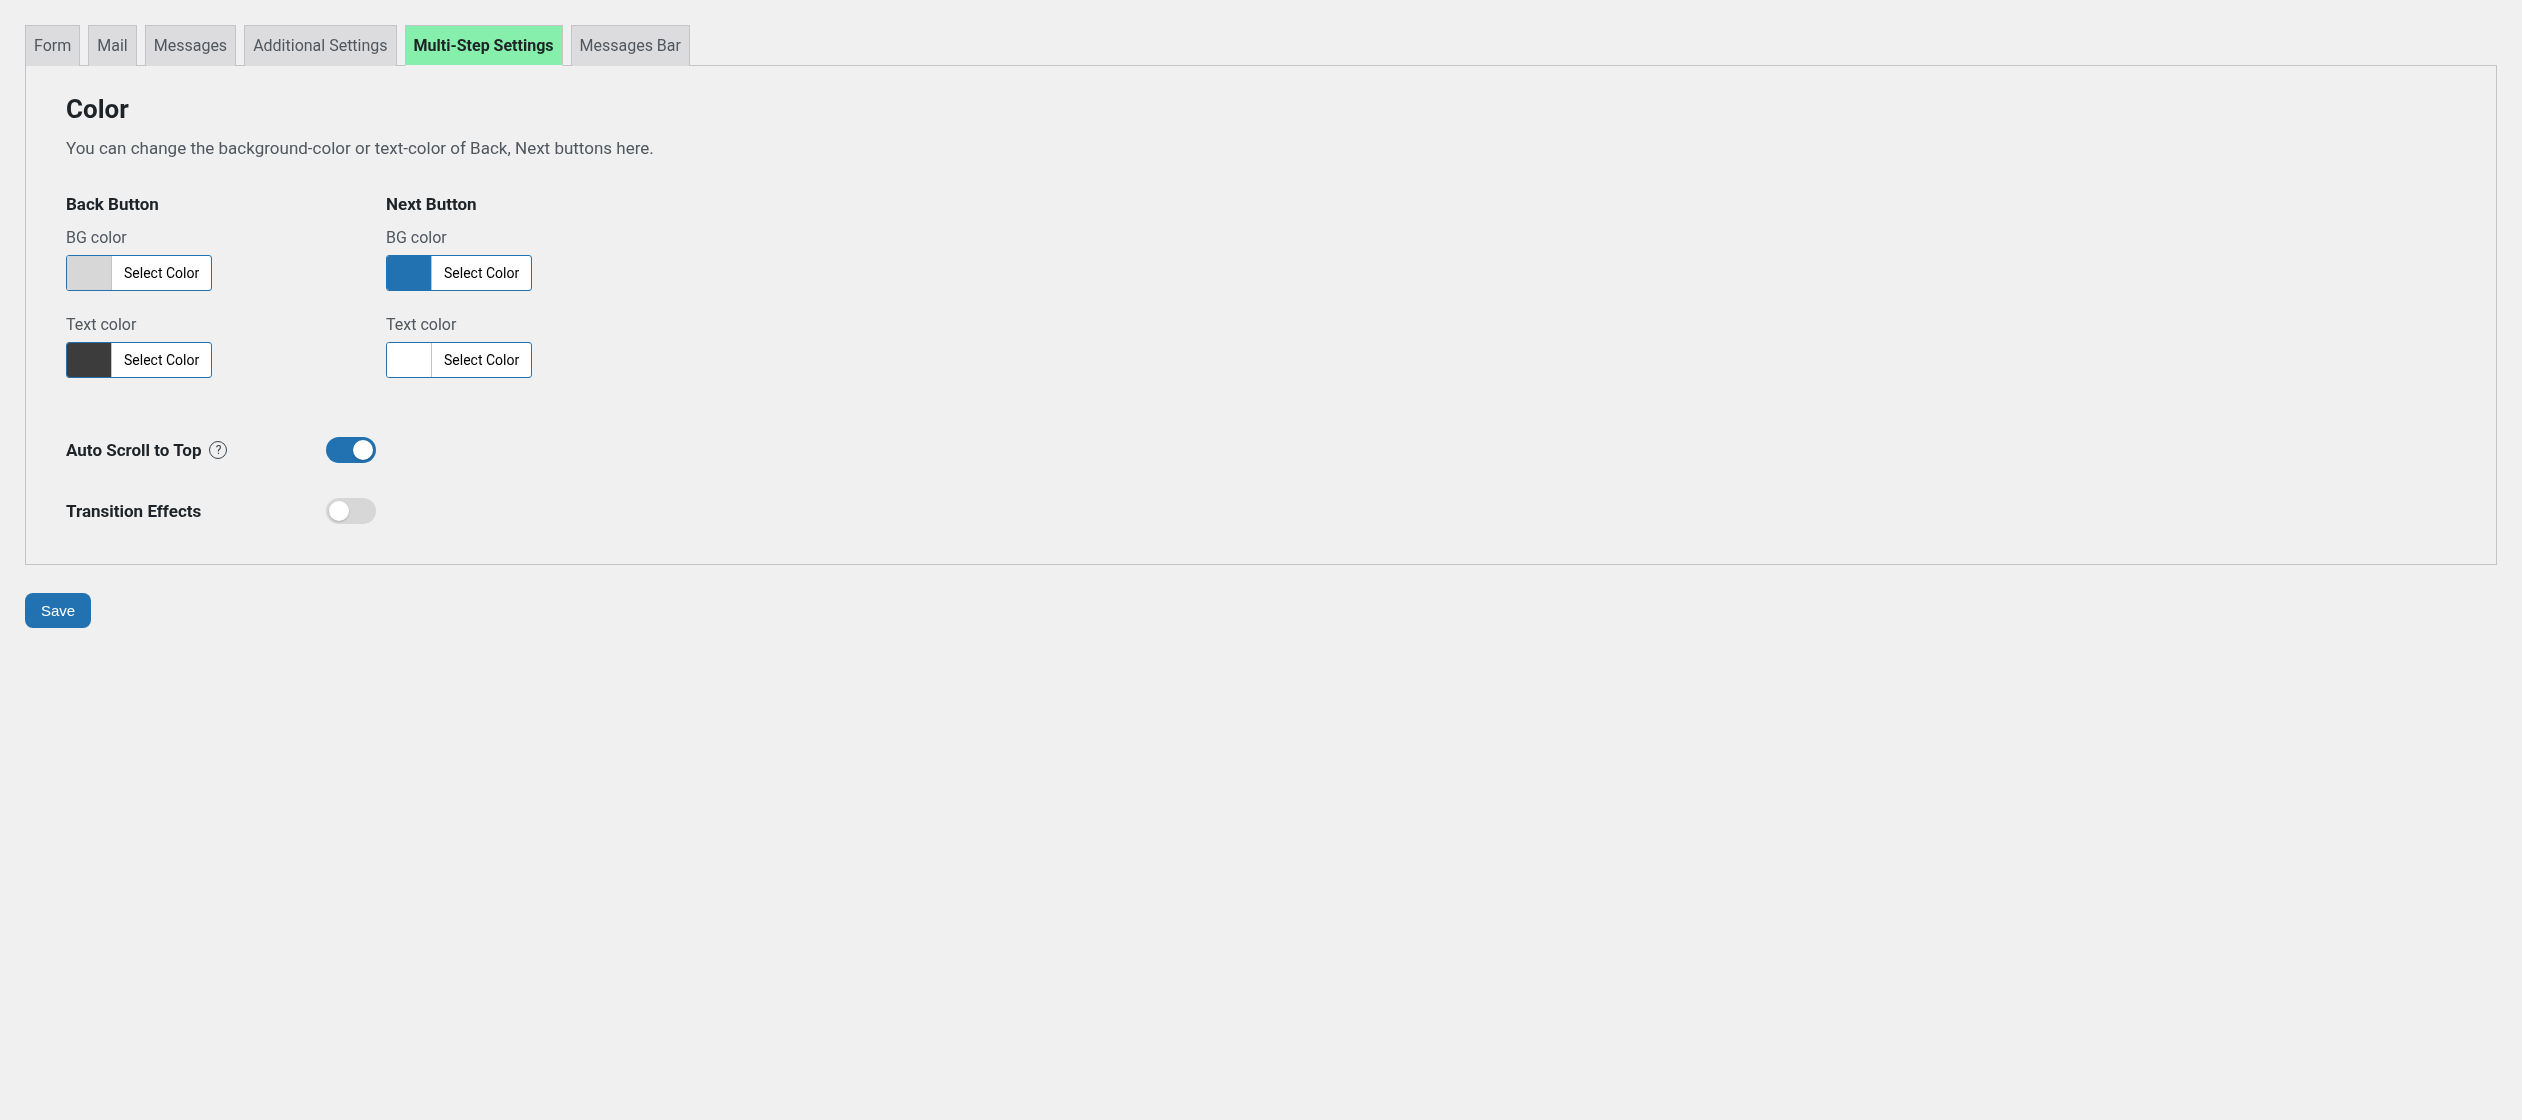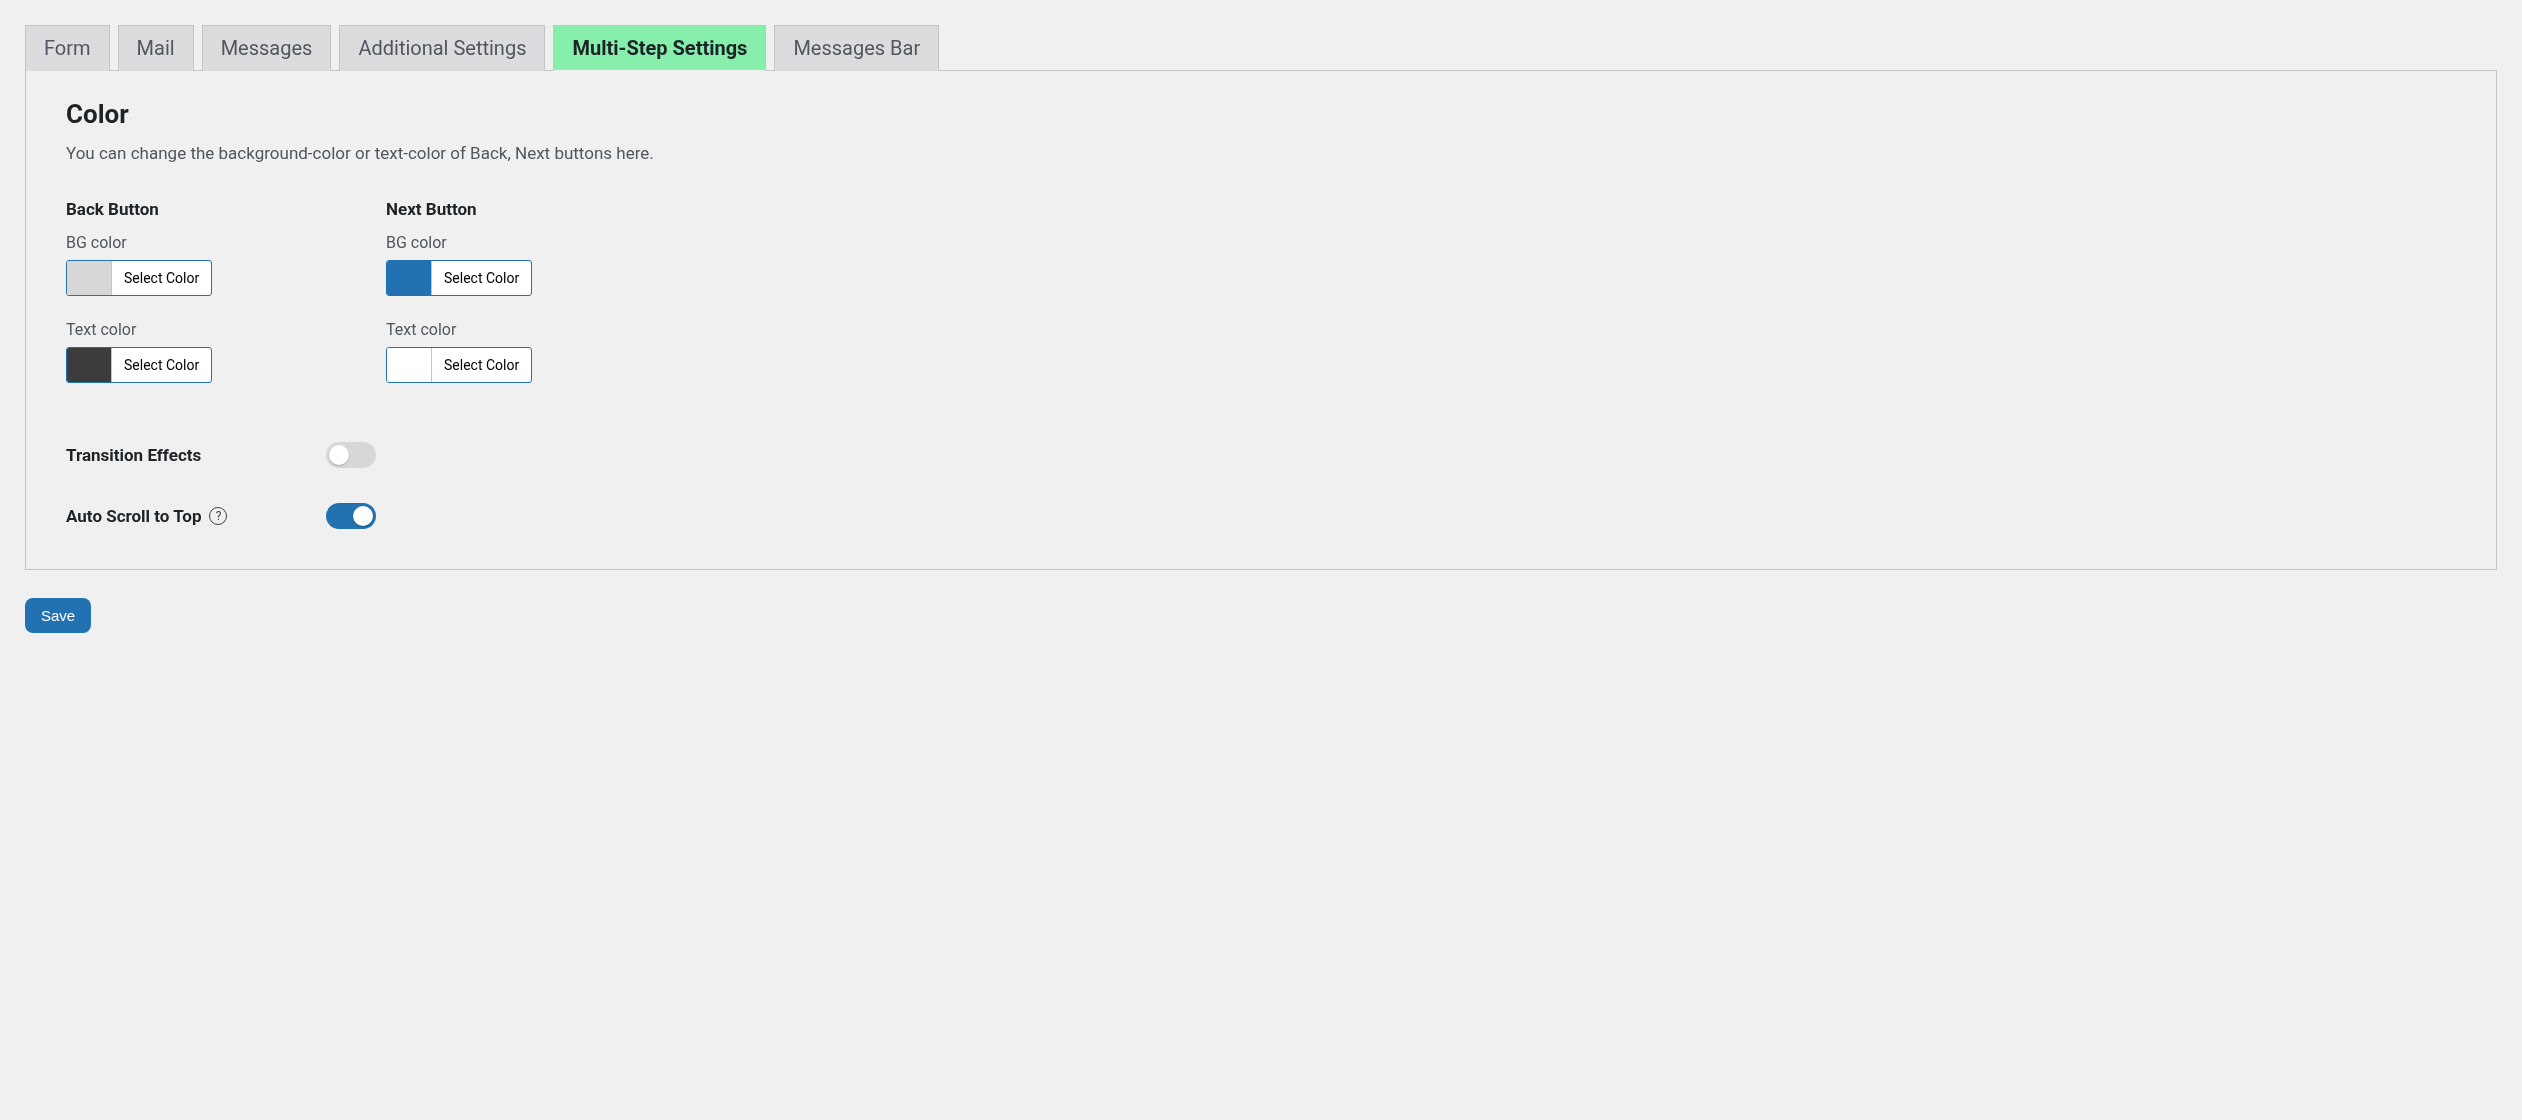--- a/index.html
+++ b/index.html
@@ -13,22 +13,22 @@
     .tabs {
       display: flex;
       gap: 8px;
       margin-bottom: -1px;
       position: relative;
       z-index: 2;
     }
     .tab {
       background: #dcdcde;
       border: 1px solid #c3c4c7;
-      padding: 10px 18px;
-      font-size: 20px;
+      padding: 10px 8px;
+      font-size: 16px;
       color: #50575e;
       cursor: pointer;
       border-bottom: none;
     }
     .tab.active {
       background: #86efac;
       border-bottom: 1px solid #f0f0f1;
       color: #1d2327;
       font-weight: 700;
     }
@@ -206,34 +206,34 @@
         <div class="color-picker">
           <div class="swatch swatch-white"></div>
           <span class="select-color-label">Select Color</span>
         </div>
       </div>
     </div>
   </div>
 
   <div class="toggle-row">
     <div class="toggle-label">
+      <span>Auto Scroll to Top</span>
+      <span class="help-icon">?</span>
+    </div>
+    <div class="toggle on">
+      <div class="knob"></div>
+    </div>
+  </div>
+
+  <div class="toggle-row">
+    <div class="toggle-label">
       <span>Transition Effects</span>
     </div>
     <div class="toggle off">
       <div class="knob"></div>
     </div>
   </div>
-
-  <div class="toggle-row">
-    <div class="toggle-label">
-      <span>Auto Scroll to Top</span>
-      <span class="help-icon">?</span>
-    </div>
-    <div class="toggle on">
-      <div class="knob"></div>
-    </div>
-  </div>
 </div>
 
 <button class="save-btn">Save</button>
 
 
 
 
 </body></html>

